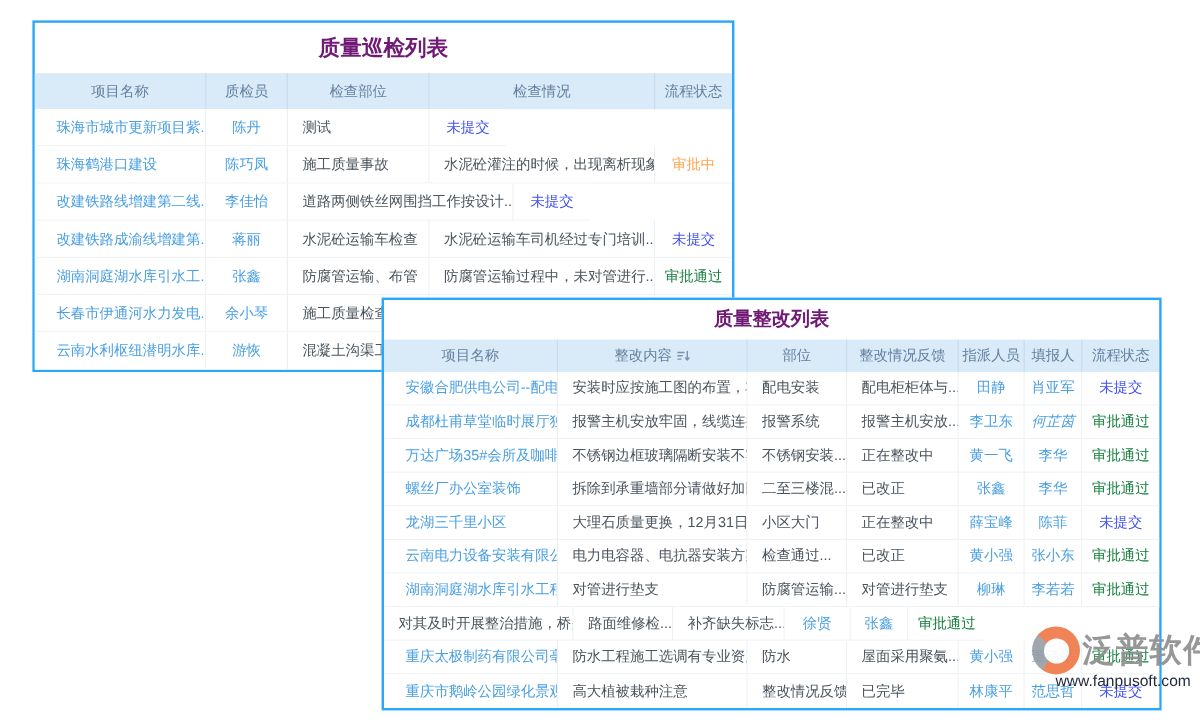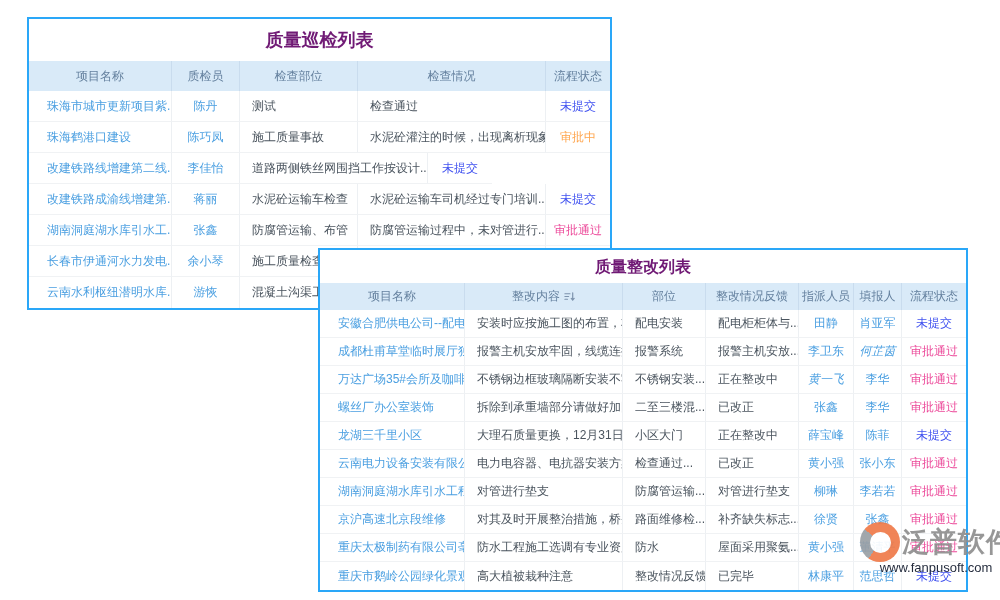--- a/index.html
+++ b/index.html
@@ -27,21 +27,21 @@
   .td:last-child{border-right:none;}
   .tr:last-child .td{border-bottom:none;}
   #inspection-table .td{height:31px;}
   #rectification-table .td{height:28px;}
   .td.link{color:#4a9fe1;cursor:pointer;}
   .td-project{padding-left:18px;}
   .td-part,.td-situation,.td-content,.td-feedback{padding-left:12px;}
   .td-inspector,.td-assignee,.td-reporter,.td-status{justify-content:center;padding:0;}
   .status-unsubmitted{color:#4253f0;}
   .status-pending{color:#ffa54d;}
-  .status-approved{color:#ec4899;}
+  .status-approved{color:#15803d;}
   .sort-icon{margin-left:4px;flex:none;}
   
   .watermark{position:absolute;left:860px;top:522px;width:138px;z-index:10;opacity:.92;}
   .wm-row{display:flex;align-items:center;}
   .wm-logo{width:40px;height:40px;border-radius:50%;flex:none;
     background:conic-gradient(from 215deg,#9aa0a6 0 95deg,#ef7a49 95deg 360deg);
     display:flex;align-items:center;justify-content:center;}
   .wm-logo-inner{width:21px;height:21px;border-radius:50%;background:#fff;}
   .wm-brand{font-size:27px;font-weight:bold;color:#8f8f8f;margin-left:2px;letter-spacing:1px;white-space:nowrap;}
   .wm-url{font-size:13px;color:#0f172a;text-align:center;padding-left:14px;margin-top:-2px;white-space:nowrap;}
@@ -66,21 +66,20 @@
       </div>
       <div class="th" style="width: 64px;">
         <span>流程状态</span>
       </div>
     </div>
   <div class="tbody">
       <div class="tr">
         <div class="td td-project link" style="width: 143px;">珠海市城市更新项目紫...</div>
         <div class="td td-inspector link" style="width: 68px;">陈丹</div>
         <div class="td td-part" style="width: 118px;">测试</div>
-        <div class="td td-situation" style="width: 188px;">检查通过</div>
         <div class="td td-status status-unsubmitted" style="width: 64px;">未提交</div>
       </div>
       <div class="tr">
         <div class="td td-project link" style="width: 143px;">珠海鹤港口建设</div>
         <div class="td td-inspector link" style="width: 68px;">陈巧凤</div>
         <div class="td td-part" style="width: 118px;">施工质量事故</div>
         <div class="td td-situation" style="width: 188px;">水泥砼灌注的时候，出现离析现象</div>
         <div class="td td-status status-pending" style="width: 64px;">审批中</div>
       </div>
       <div class="tr">
@@ -168,21 +167,21 @@
         <div class="td td-feedback" style="width: 93px;">报警主机安放...</div>
         <div class="td td-assignee link" style="width: 55px;">李卫东</div>
         <div class="td td-reporter link" style="width: 48px; font-style: italic;">何芷茵</div>
         <div class="td td-status status-approved" style="width: 64px;">审批通过</div>
       </div>
       <div class="tr">
         <div class="td td-project link" style="width: 145px;">万达广场35#会所及咖啡厅空...</div>
         <div class="td td-content" style="width: 158px;">不锈钢边框玻璃隔断安装不牢...</div>
         <div class="td td-part" style="width: 83px;">不锈钢安装...</div>
         <div class="td td-feedback" style="width: 93px;">正在整改中</div>
-        <div class="td td-assignee link" style="width: 55px; font-style: italic;">黄一飞</div>
+        <div class="td td-assignee link" style="width: 55px;">黄一飞</div>
         <div class="td td-reporter link" style="width: 48px;">李华</div>
         <div class="td td-status status-approved" style="width: 64px;">审批通过</div>
       </div>
       <div class="tr">
         <div class="td td-project link" style="width: 145px;">螺丝厂办公室装饰</div>
         <div class="td td-content" style="width: 158px;">拆除到承重墙部分请做好加固...</div>
         <div class="td td-part" style="width: 83px;">二至三楼混...</div>
         <div class="td td-feedback" style="width: 93px;">已改正</div>
         <div class="td td-assignee link" style="width: 55px;">张鑫</div>
         <div class="td td-reporter link" style="width: 48px;">李华</div>
@@ -209,21 +208,20 @@
       <div class="tr">
         <div class="td td-project link" style="width: 145px;">湖南洞庭湖水库引水工程施工标</div>
         <div class="td td-content" style="width: 158px;">对管进行垫支</div>
         <div class="td td-part" style="width: 83px;">防腐管运输...</div>
         <div class="td td-feedback" style="width: 93px;">对管进行垫支</div>
         <div class="td td-assignee link" style="width: 55px;">柳琳</div>
         <div class="td td-reporter link" style="width: 48px;">李若若</div>
         <div class="td td-status status-approved" style="width: 64px;">审批通过</div>
       </div>
       <div class="tr">
-        <div class="td td-project link" style="width: 145px;">京沪高速北京段维修</div>
         <div class="td td-content" style="width: 158px;">对其及时开展整治措施，桥头...</div>
         <div class="td td-part" style="width: 83px;">路面维修检...</div>
         <div class="td td-feedback" style="width: 93px;">补齐缺失标志...</div>
         <div class="td td-assignee link" style="width: 55px;">徐贤</div>
         <div class="td td-reporter link" style="width: 48px;">张鑫</div>
         <div class="td td-status status-approved" style="width: 64px;">审批通过</div>
       </div>
       <div class="tr">
         <div class="td td-project link" style="width: 145px;">重庆太极制药有限公司亳州中...</div>
         <div class="td td-content" style="width: 158px;">防水工程施工选调有专业资质...</div>

